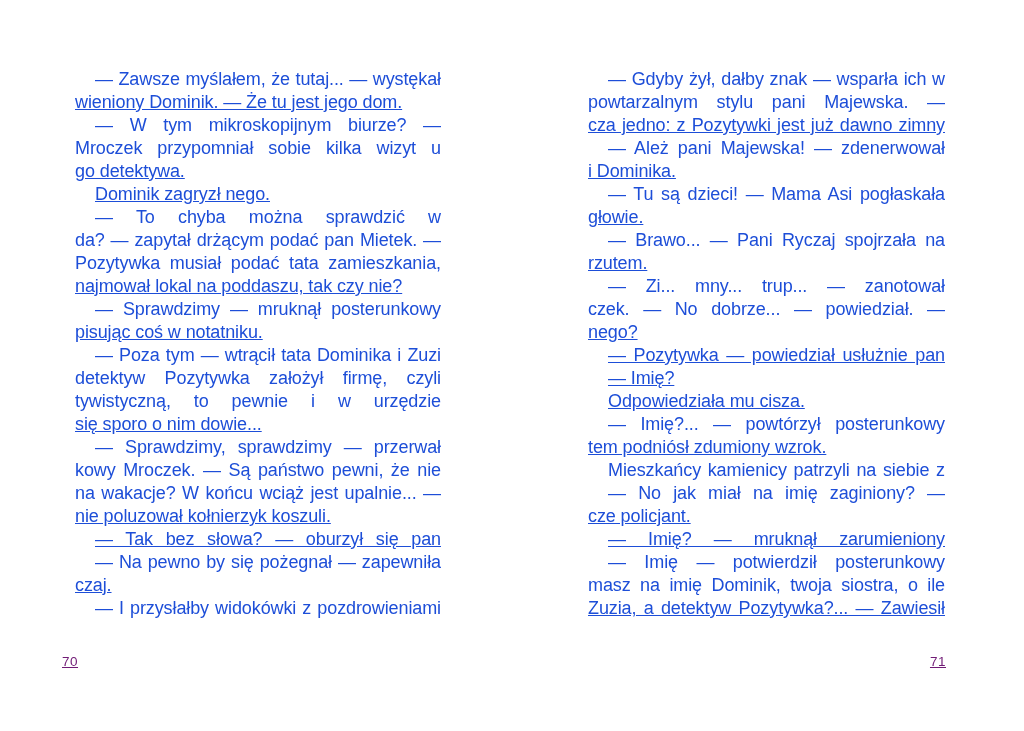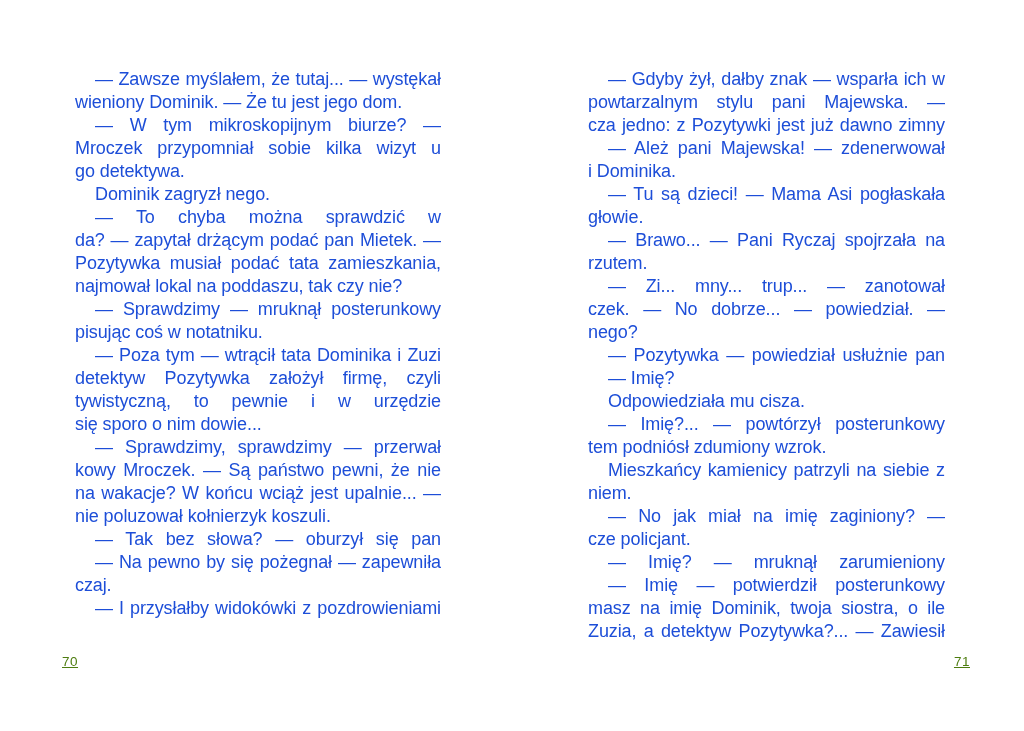--- a/index.html
+++ b/index.html
@@ -26,31 +26,31 @@
     letter-spacing: -0.1px;
   }
   .line {
     height: 23px;
     line-height: 23px;
     overflow: hidden;
     text-align: justify;
     text-align-last: justify;
   }
   .line.first { text-indent: 20px; }
-  .line.last  { text-align-last: left; }
+  .line.last  { text-align-last: left; text-decoration: underline; }
   .folio {
     position: absolute;
     top: 654px;
     font-size: 13.5px;
-    color: #4d7c0f;
+    color: #701a75;
     letter-spacing: 0.5px;
     text-decoration: underline;
   }
   .folio-left  { left: 62px; }
-  .folio-right { right: 54px; }
+  .folio-right { right: 78px; }
 </style>
 </head>
 <body>
 
 <div class="spread">
 
   <section class="page page-left">
     <div class="page-text">
         <div class="line first">— Zawsze myślałem, że tutaj... — wystękał zaczer-</div>
         <div class="line last">wieniony Dominik. — Że tu jest jego dom.</div>
@@ -92,21 +92,20 @@
         <div class="line last">rzutem.</div>
         <div class="line first">— Zi... mny... trup... — zanotował posterunkowy Mro-</div>
         <div class="line">czek. — No dobrze... — powiedział. — Nazwisko zaginio-</div>
         <div class="line last">nego?</div>
         <div class="line first last">— Pozytywka — powiedział usłużnie pan Mietek.</div>
         <div class="line first last">— Imię?</div>
         <div class="line first last">Odpowiedziała mu cisza.</div>
         <div class="line first">— Imię?... — powtórzył posterunkowy Mroczek, a po-</div>
         <div class="line last">tem podniósł zdumiony wzrok.</div>
         <div class="line first">Mieszkańcy kamienicy patrzyli na siebie z oszołomie-</div>
-        <div class="line last">niem.</div>
         <div class="line first">— No jak miał na imię zaginiony? — zapytał raz jesz-</div>
         <div class="line last">cze policjant.</div>
         <div class="line first last">— Imię? — mruknął zarumieniony Dominik.</div>
         <div class="line first">— Imię — potwierdził posterunkowy Mietek. — Ty</div>
         <div class="line">masz na imię Dominik, twoja siostra, o ile pamiętam,</div>
         <div class="line last">Zuzia, a detektyw Pozytywka?... — Zawiesił głos.</div>
       </div>
   </section>
 
   <div class="folio folio-left">70</div>

